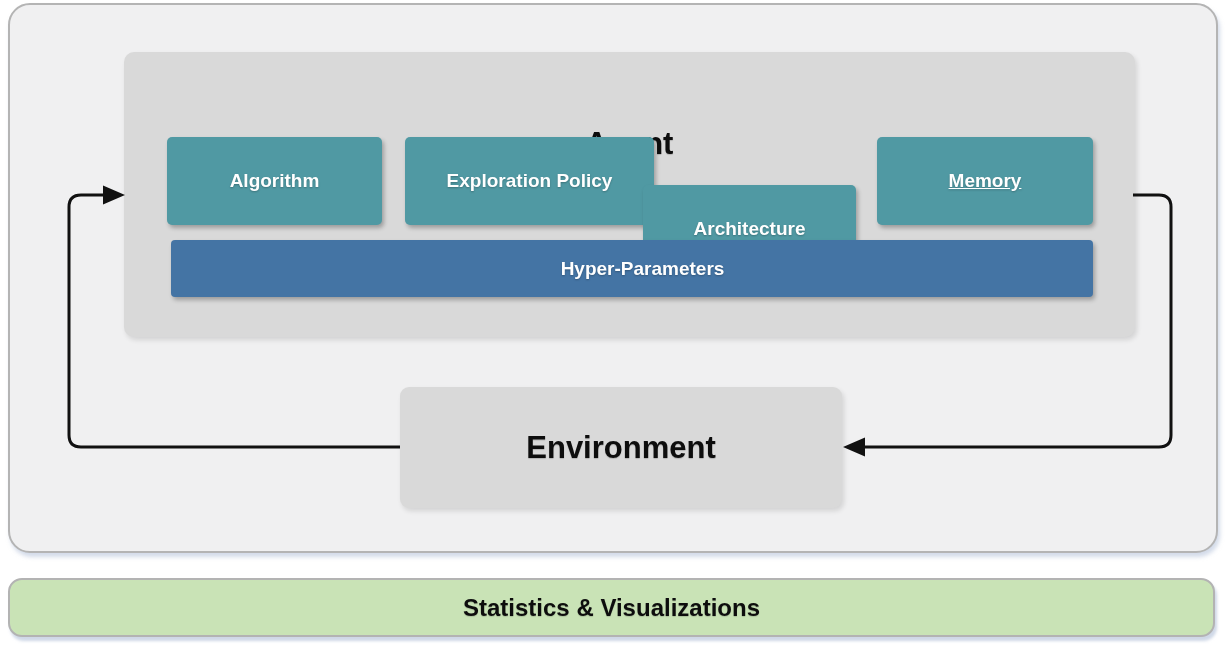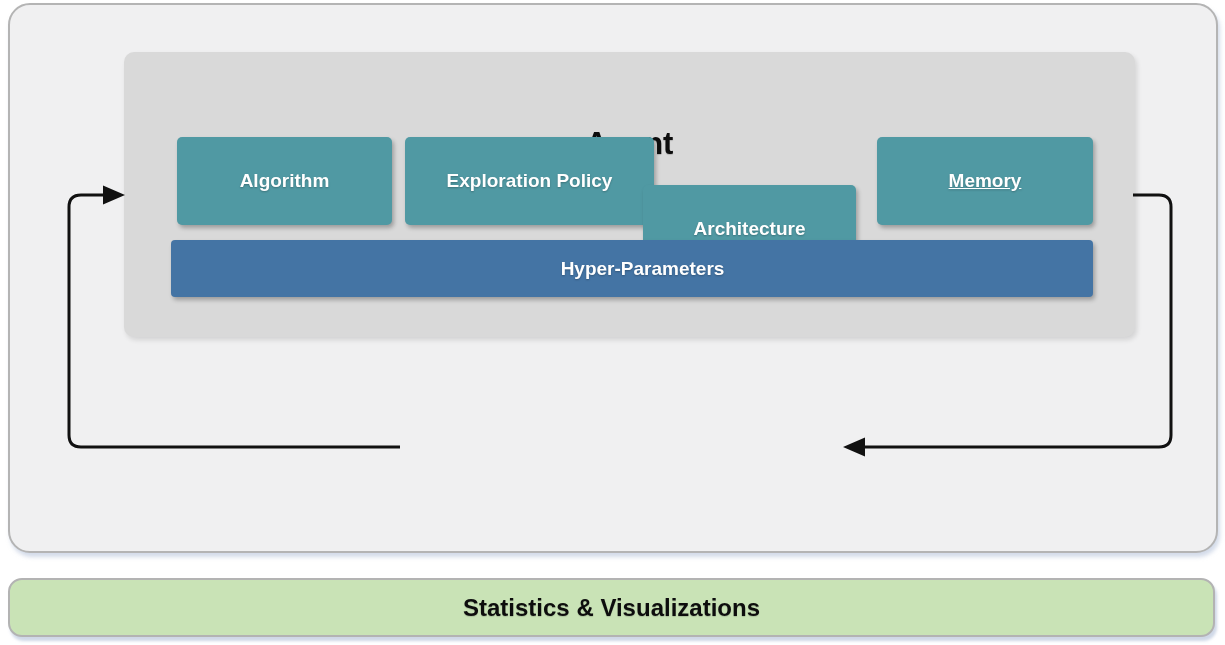--- a/index.html
+++ b/index.html
@@ -39,21 +39,21 @@
   
   .component-box {
     top: 85px; height: 88px;
     background: #5099a3;
     border-radius: 5px;
     box-shadow: 2px 3px 4px rgba(0,0,0,0.28);
     display: flex; align-items: center; justify-content: center;
     color: #ffffff; font-size: 19px; font-weight: bold;
     text-shadow: 0 1px 2px rgba(0,0,0,0.25);
   }
-  #comp-algorithm   { left: 53px;  width: 215px; }
+  #comp-algorithm   { left: 43px;  width: 215px; }
   #comp-exploration { left: 281px; width: 249px; }
   #comp-architecture{ left: 519px; width: 213px; margin-top: 48px; }
   #comp-memory      { left: 753px; width: 216px; }
 
   
   #hyper-bar {
     left: 47px; top: 188px; width: 922px; height: 57px;
     background: #4474a4;
     border-radius: 4px;
     box-shadow: 2px 3px 4px rgba(0,0,0,0.28);
@@ -116,20 +116,23 @@
 
     <div class="abs component-box" id="comp-memory" style="background-color: rgb(80, 153, 163); text-decoration: underline;">
       <span>Memory</span>
     </div>
 
     <div class="abs" id="hyper-bar" style="background-color: rgb(68, 116, 164);">
       <span>Hyper-Parameters</span>
     </div>
   </div>
 
+  <div class="abs" id="environment-box">
+    <span>Environment</span>
+  </div>
 
   <div class="abs" id="stats-bar" style="background-color: rgb(201, 227, 182);">
     <span>Statistics &amp; Visualizations</span>
   </div>
 
   <svg class="abs" id="arrow-layer" viewBox="0 0 1225 645" xmlns="http://www.w3.org/2000/svg">
 
     <g>
       <path d="M 400 447 H 81 Q 69 447 69 435 V 207 Q 69 195 81 195 H 106" fill="none" stroke="#111111" stroke-width="3"></path>
       <polygon points="125,195 103,185.5 103,204.5" fill="#111111"></polygon>

